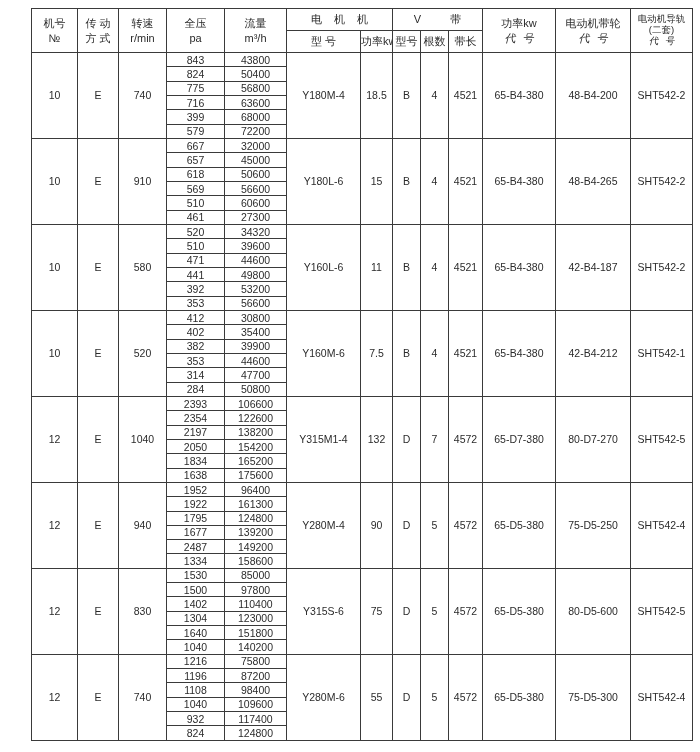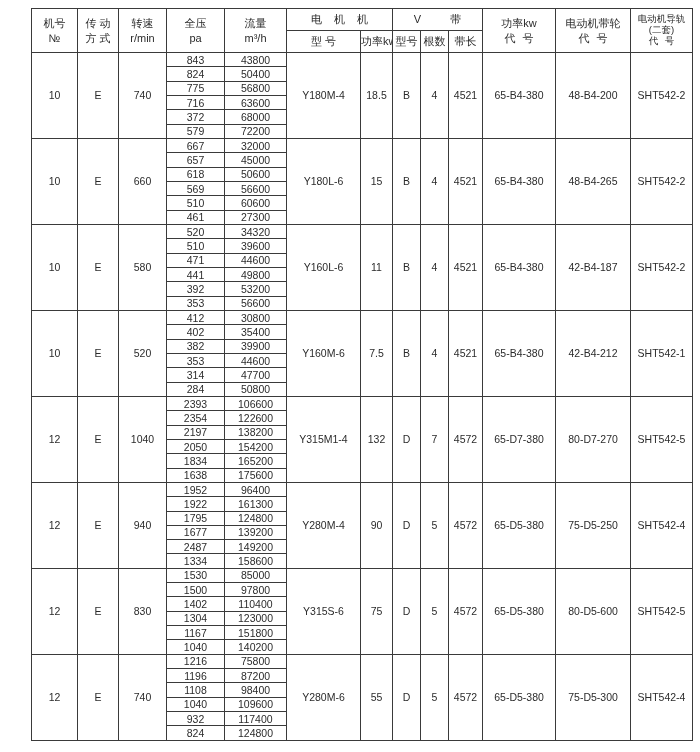--- a/index.html
+++ b/index.html
@@ -35,21 +35,21 @@
   thead th {
     font-weight: normal;
     font-size: 11px;
     height: 21px;
   }
   thead th.tall3 { font-size: 10px; margin-left: 6px; }
   .hl { display: block; line-height: 1.3; }
   .hl-sm { display: block; line-height: 1.15; font-size: 9.5px; }
   .wsp-motor { word-spacing: 9px; }
   .wsp-vbelt { word-spacing: 26px; }
-  .wsp-code  { word-spacing: 4px; }
+  .wsp-code  { word-spacing: 4px; font-style: italic; }
   tbody tr { height: 14.33px; }
   tbody td { font-size: 10.5px; }
   td.cell-motor-model, td.cell-fan-pulley, td.cell-motor-pulley, td.cell-rail { font-size: 10.5px; }
 </style>
 </head>
 <body>
 
 <div class="page">
   <table class="spec">
     <colgroup>
@@ -135,31 +135,31 @@
         </tr>
         <tr>
           <td class="cell-pressure">775</td>
           <td class="cell-flow">56800</td>
         </tr>
         <tr>
           <td class="cell-pressure">716</td>
           <td class="cell-flow">63600</td>
         </tr>
         <tr>
-          <td class="cell-pressure">372</td>
+          <td class="cell-pressure">399</td>
           <td class="cell-flow">68000</td>
         </tr>
         <tr>
           <td class="cell-pressure">579</td>
           <td class="cell-flow">72200</td>
         </tr>
         <tr>
           <td class="cell-machine-no" rowspan="6">10</td>
           <td class="cell-drive-mode" rowspan="6">E</td>
-          <td class="cell-speed" rowspan="6">660</td>
+          <td class="cell-speed" rowspan="6">910</td>
           <td class="cell-pressure">667</td>
           <td class="cell-flow">32000</td>
           <td class="cell-motor-model" rowspan="6">Y180L-6</td>
           <td class="cell-motor-power" rowspan="6">15</td>
           <td class="cell-belt-type" rowspan="6">B</td>
           <td class="cell-belt-count" rowspan="6">4</td>
           <td class="cell-belt-length" rowspan="6">4521</td>
           <td class="cell-fan-pulley" rowspan="6">65-B4-380</td>
           <td class="cell-motor-pulley" rowspan="6">48-B4-265</td>
           <td class="cell-rail" rowspan="6">SHT542-2</td>
@@ -345,21 +345,21 @@
         </tr>
         <tr>
           <td class="cell-pressure">1402</td>
           <td class="cell-flow">110400</td>
         </tr>
         <tr>
           <td class="cell-pressure">1304</td>
           <td class="cell-flow">123000</td>
         </tr>
         <tr>
-          <td class="cell-pressure">1167</td>
+          <td class="cell-pressure">1640</td>
           <td class="cell-flow">151800</td>
         </tr>
         <tr>
           <td class="cell-pressure">1040</td>
           <td class="cell-flow">140200</td>
         </tr>
         <tr>
           <td class="cell-machine-no" rowspan="6">12</td>
           <td class="cell-drive-mode" rowspan="6">E</td>
           <td class="cell-speed" rowspan="6">740</td>

